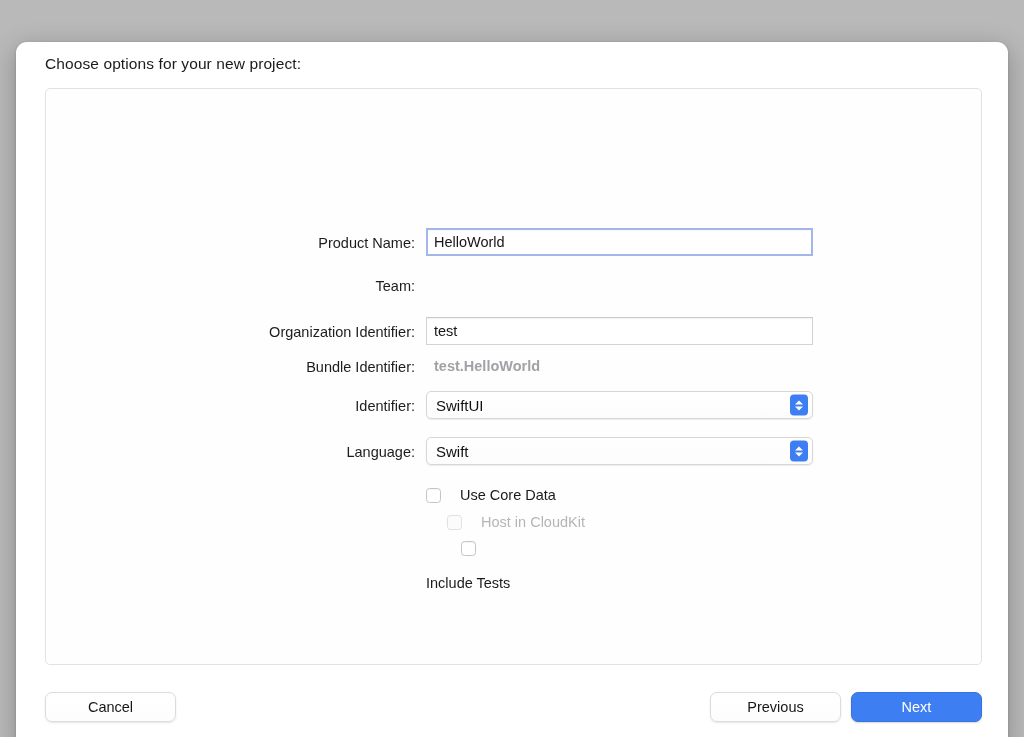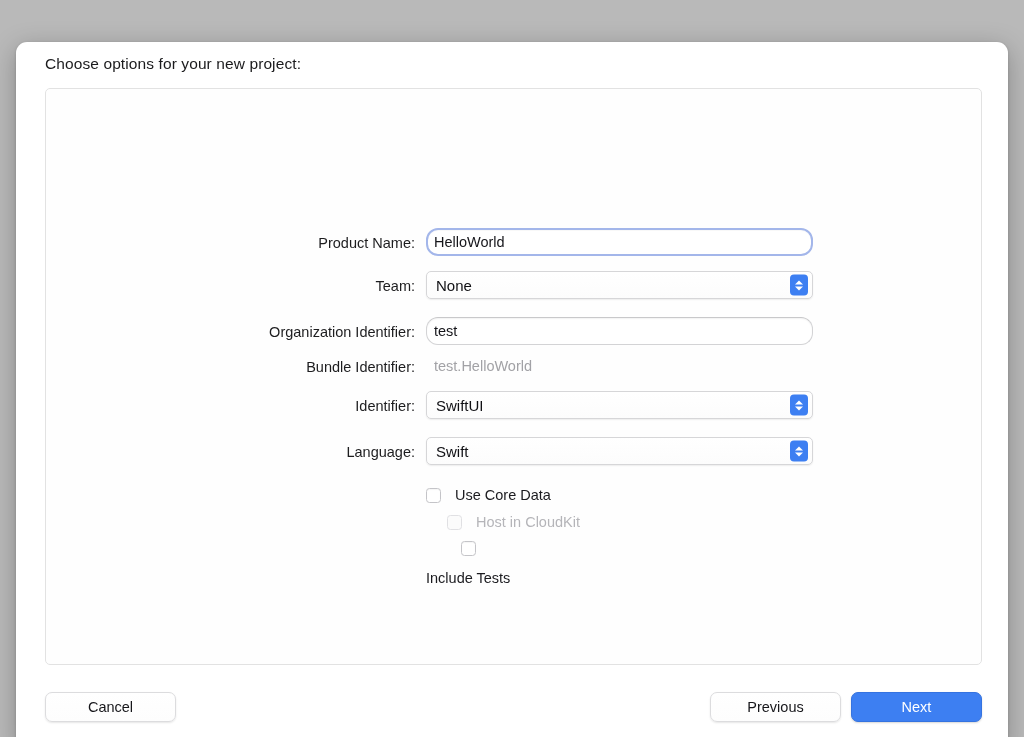--- a/index.html
+++ b/index.html
@@ -63,41 +63,42 @@
     top: 0;
   }
 
   
   .tf {
     width: 100%;
     height: 28px;
     background: #ffffff;
     border: 1px solid #d3d3d5;
     border-top-color: #c8c8ca;
-    border-radius: 12px;
+    border-radius: 0;
     font-family: "Liberation Sans", sans-serif;
     font-size: 14.5px;
     color: #15151a;
     padding: 0 7px;
     outline: none;
     box-shadow: inset 0 1px 1.5px rgba(0,0,0,0.055);
   }
   .tf.focused {
     border: 2px solid #a3b6ea;
     padding: 0 6px;
     box-shadow: inset 0 1px 1px rgba(0,0,0,0.03);
   }
 
   
   .static-val {
     height: 28px;
     line-height: 28px;
     padding-left: 8px;
     font-size: 14.5px;
     color: #a2a2a6;
+    font-weight: bold;
   }
 
   
   .popup {
     position: relative;
     width: 100%;
     height: 28px;
     background: linear-gradient(#ffffff, #fcfcfc);
     border: 1px solid #d6d6d8;
     border-radius: 5px;
@@ -132,21 +133,21 @@
     border-right: 4px solid transparent;
   }
   .stepper i.up   { border-bottom: 4.5px solid #ffffff; }
   .stepper i.down { border-top: 4.5px solid #ffffff; }
 
   
   .cbrow {
     position: absolute;
     display: flex;
     align-items: center;
-    gap: 14px;
+    gap: 19px;
   }
   .cbox {
     width: 15px; height: 15px;
     border: 1px solid #c4c4c8;
     border-radius: 3.5px;
     background: #ffffff;
     box-shadow: inset 0 1px 1px rgba(0,0,0,0.04);
     flex: none;
   }
   .cblabel {
@@ -198,29 +199,20 @@
 
     <div class="row" style="top:139px;">
       <div class="lbl">Product Name:</div>
       <div class="ctrl">
         <input class="tf focused" type="text" value="HelloWorld" style="">
       </div>
     </div>
 
     <div class="row" style="top:182px;">
       <div class="lbl">Team:</div>
-      <div class="ctrl">
-        <div class="popup">
-          <span class="val">None</span>
-          <span class="stepper">
-            <i class="up"></i>
-              <i class="down"></i>
-          </span>
-        </div>
-      </div>
     </div>
 
     <div class="row" style="top:228px;">
       <div class="lbl">Organization Identifier:</div>
       <div class="ctrl">
         <input class="tf" type="text" value="test" style="">
       </div>
     </div>
 
     <div class="row" style="top:263px;">

